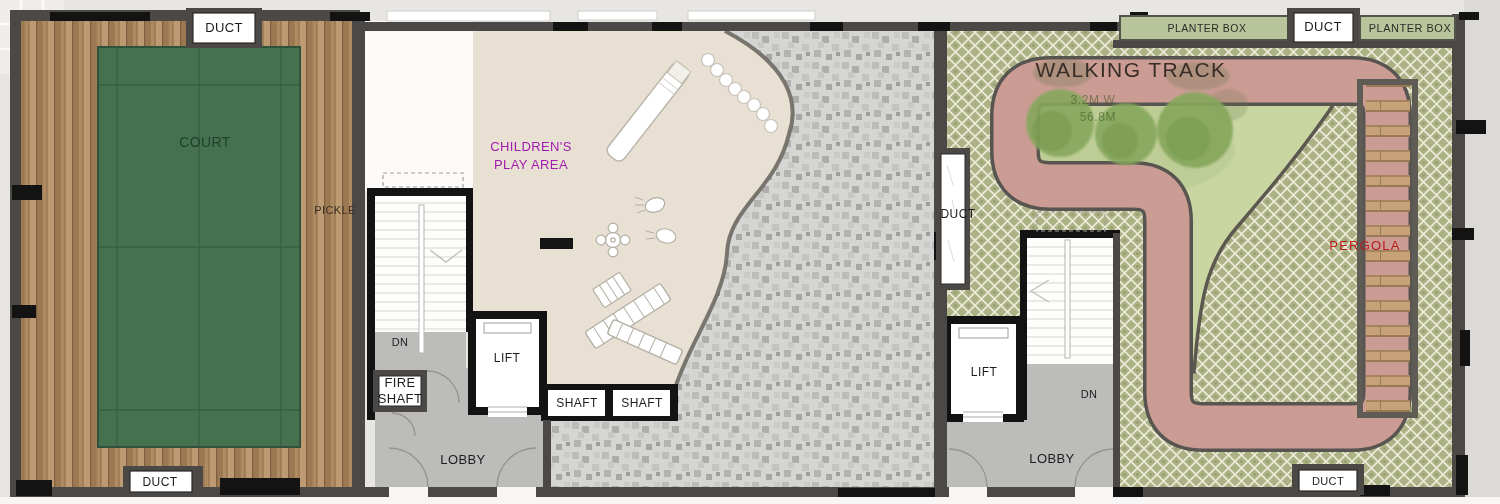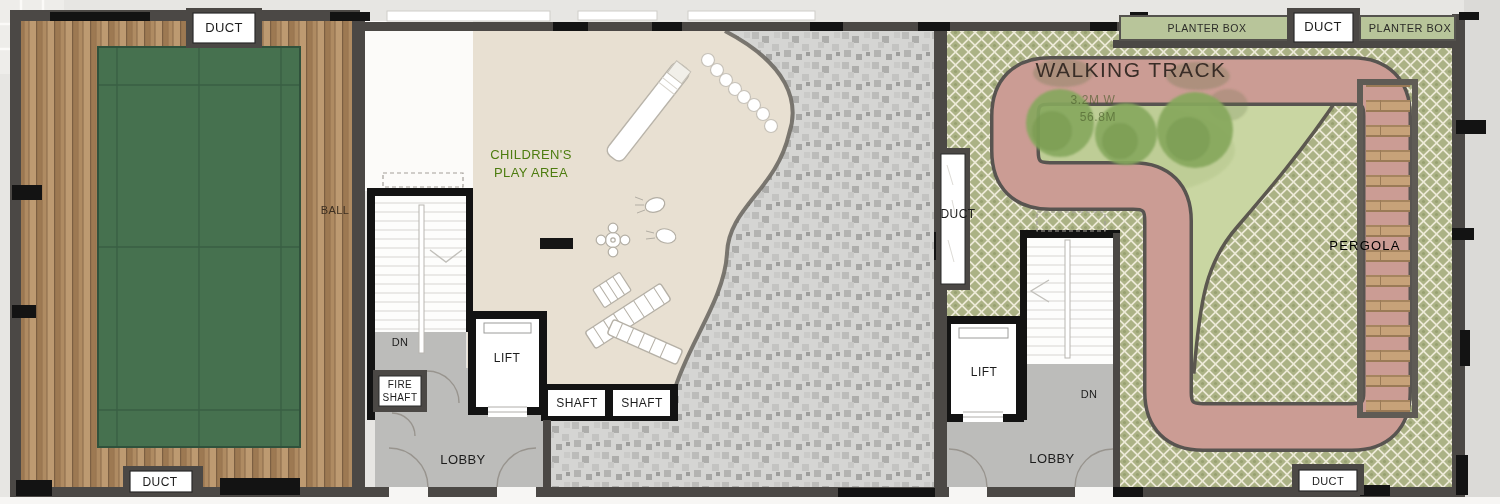--- a/index.html
+++ b/index.html
@@ -2,26 +2,26 @@
 <html style="--exterior: #e7e6e3; --wall: #4b4845; --column: #131313; --wood1: #af8b62; --wood2: #9d7952; --wood3: #bd9a71; --court: #46714f; --court_line: #2f523b; --court_text: #21402c; --beige: #e8e0d2; --mosaic_base: #d5d5d3; --lattice_olive: #abb285; --lattice_cream: #edead7; --lawn: #c9d6a2; --track: #cb9c94; --track_edge: #585450; --pergola_slat: #c7a279; --planter: #b8c59a; --lobby: #bcbcba; --stair_white: #fdfdfc;"><head>
 <meta charset="utf-8">
 <style>
   html,body{margin:0;padding:0;background:#e9e8e5;}
   #stage{position:relative;width:1500px;height:504px;overflow:hidden;
          font-family:"Liberation Sans",sans-serif;background:#e7e6e3;}
   #plan-svg{position:absolute;left:0;top:0;}
   .lbl{position:absolute;transform:translate(-50%,-50%);white-space:nowrap;
        color:#1c1c1c;letter-spacing:.4px;line-height:1.35;}
   .two{text-align:center;}
-  .s10{font-size:10px}.s10h{font-size:10.5px}.s11{font-size:11px}
+  .s10{font-size:13px}.s10h{font-size:10.5px}.s11{font-size:11px}
   .s12{font-size:12px}.s13{font-size:13px}.s14{font-size:14px}.s15{font-size:21px}
   .green{color:var(--court_text);} 
   .brown{color:#3c2f21;}
   .trackl{color:#392d27;letter-spacing:1.4px;}
-  .perg{color:#000000;letter-spacing:1.2px;}
+  .perg{color:#b91c1c;letter-spacing:1.2px;}
   .dim{color:rgba(73,90,42,.62);letter-spacing:.6px;}
   .plbl{color:#2c2c29;letter-spacing:.5px;text-align:center;}
 </style>
 </head>
 <body>
 
 <div id="stage">
 
 <svg id="plan-svg" width="1500" height="504" viewBox="0 0 1500 504">
   <defs>
@@ -294,25 +294,26 @@
       <path d="M497,487 A39,39 0 0 1 536,448"></path>
       <path d="M949,449 A38,38 0 0 1 987,487"></path>
       <path d="M1075,487 A38,38 0 0 1 1113,449"></path>
     </g>
   </g>
 </svg>
 
 <div class="lbl s13" style="left:224px;top:28px">DUCT</div>
 
 <div class="lbl s14 green two" style="left:205px;top:142px">
+  <div>COURT</div>
 </div>
 
-<div class="lbl s11 brown" style="left:335px;top:210px">BALL</div>
-
-<div class="lbl s13 two" style="left:531px;top:164px;color:#4d7c0f">
+<div class="lbl s11 brown" style="left:335px;top:210px">PICKLE</div>
+
+<div class="lbl s13 two" style="left:531px;top:156px;color:#a21caf">
   <div>CHILDREN'S</div>
   <div>PLAY AREA</div>
 </div>
 
 <div class="lbl s11" style="left:400px;top:342px">DN</div>
 
 <div class="lbl s10 two" style="left:400px;top:391px;line-height:1.25">
   <div>FIRE</div>
   <div>SHAFT</div>
 </div>

